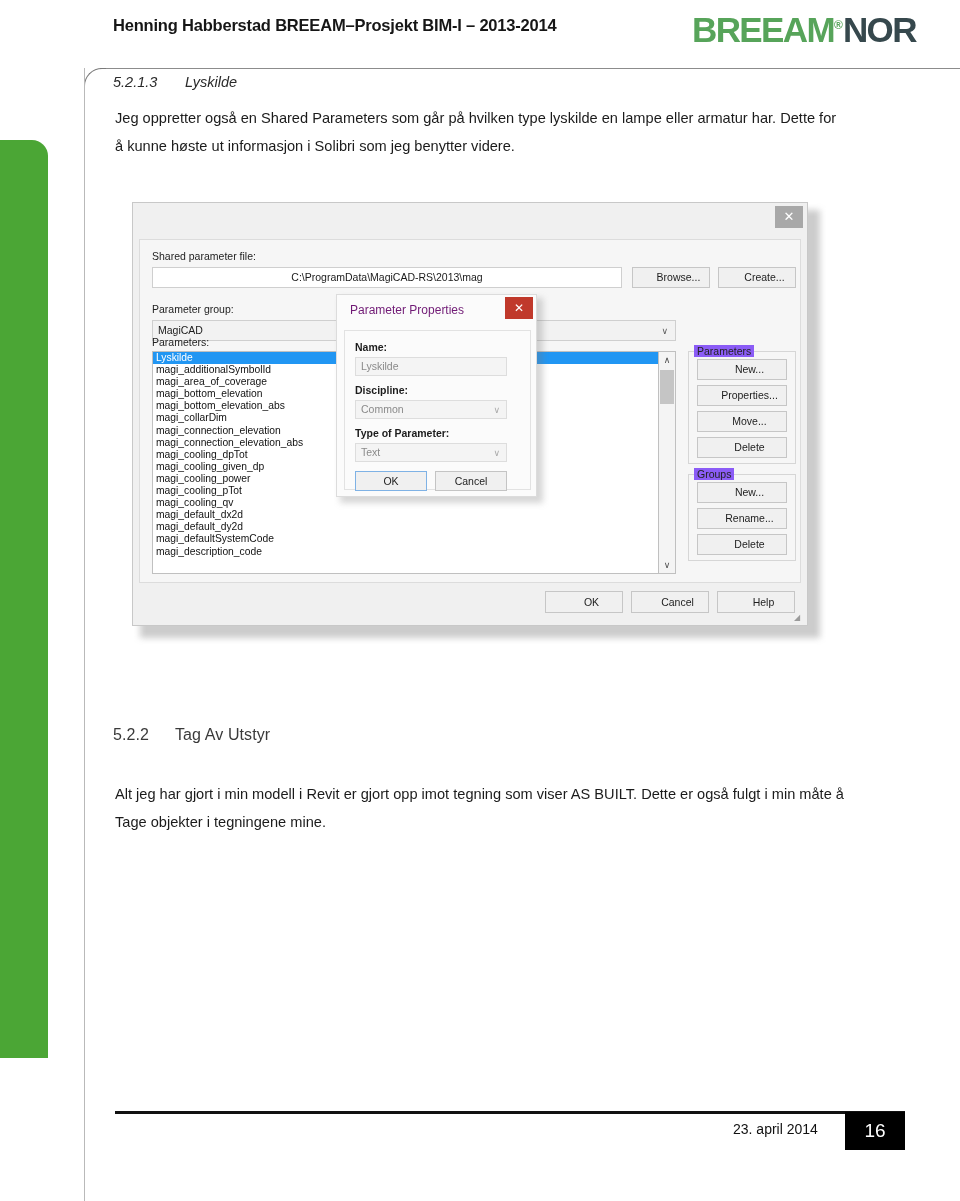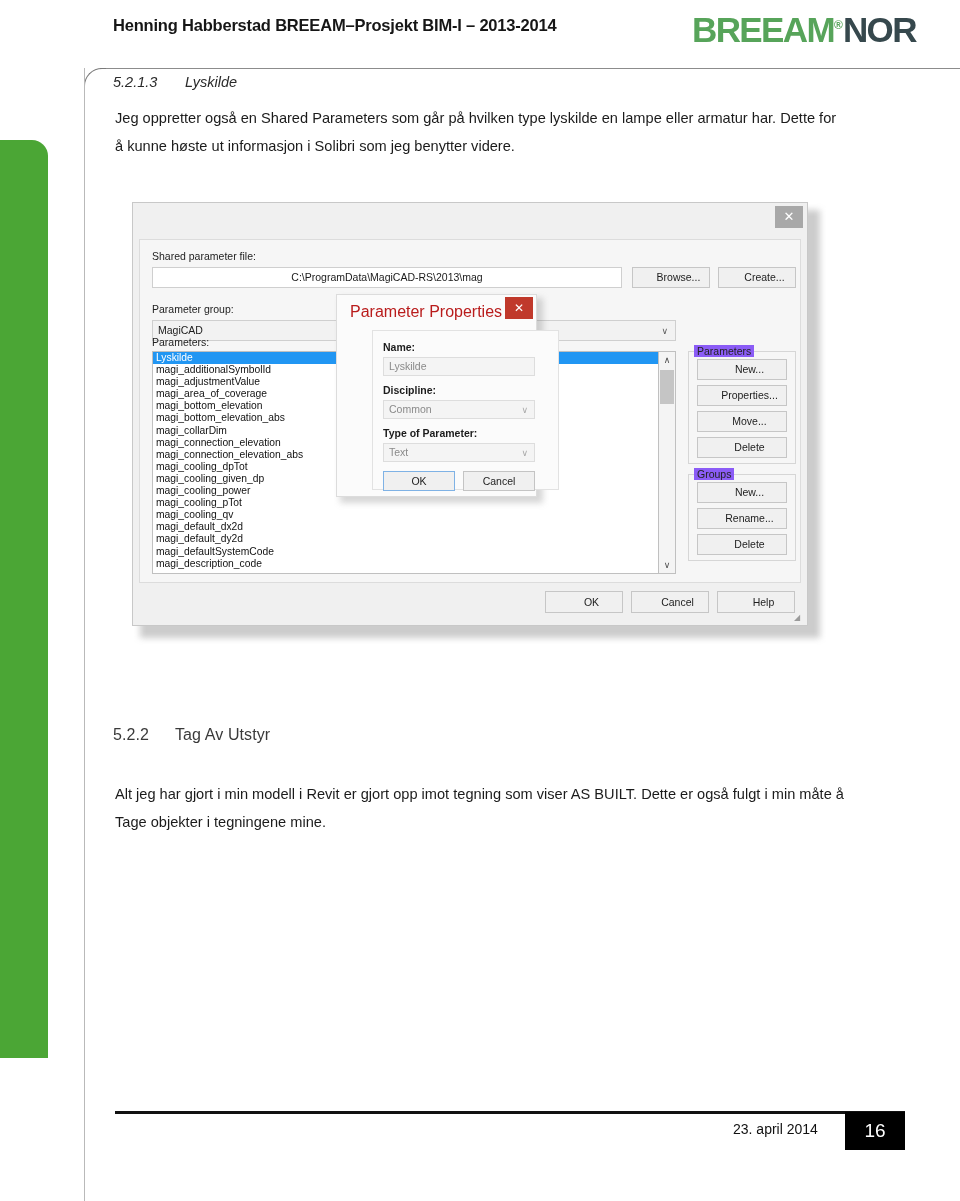--- a/index.html
+++ b/index.html
@@ -291,42 +291,41 @@
     position: absolute;
     left: 196px; top: 54px;
     width: 201px; height: 203px;
     background: #fbfbfb;
     border: 1px solid #dcdcdc;
     box-sizing: border-box;
   }
   #pp-title {
     position: absolute;
     left: 13px; top: 8px;
-    font-size: 16px;
-    color: #b91c1c;
+    font-size: 12px;
+    color: #701a75;
     white-space: nowrap;
   }
   #pp-close {
     position: absolute;
     right: 3px; top: 2px;
     width: 28px; height: 22px;
     background: #c0392b;
     color: #ffffff;
     font-size: 12px;
     text-align: center;
     line-height: 22px;
   }
   #pp-inner {
     position: absolute;
     left: 7px; top: 35px;
     width: 187px; height: 160px;
     background: #fbfbfb;
     border: 1px solid #e2e2e2;
     box-sizing: border-box;
-    margin-left: 28px;
   }
   .pp-label {
     position: absolute;
     font-size: 10.5px;
     color: #1c1c1c;
     font-weight: bold;
     white-space: nowrap;
   }
   .pp-input {
     position: absolute;
@@ -452,21 +451,20 @@
       <div class="combobox" style="left:12px; top:80px; width:524px;">
         <span>MagiCAD</span>
         <span class="chev">∨</span>
       </div>
 
       <div class="field-label" style="left:12px; top:96px;">Parameters:</div>
 
       <div id="param-list">
         <div class="row selected">Lyskilde</div>
         <div class="row">magi_additionalSymbolId</div>
-        <div class="row">magi_adjustmentValue</div>
         <div class="row">magi_area_of_coverage</div>
         <div class="row">magi_bottom_elevation</div>
         <div class="row">magi_bottom_elevation_abs</div>
         <div class="row">magi_collarDim</div>
         <div class="row">magi_connection_elevation</div>
         <div class="row">magi_connection_elevation_abs</div>
         <div class="row">magi_cooling_dpTot</div>
         <div class="row">magi_cooling_given_dp</div>
         <div class="row">magi_cooling_power</div>
         <div class="row">magi_cooling_pTot</div>

